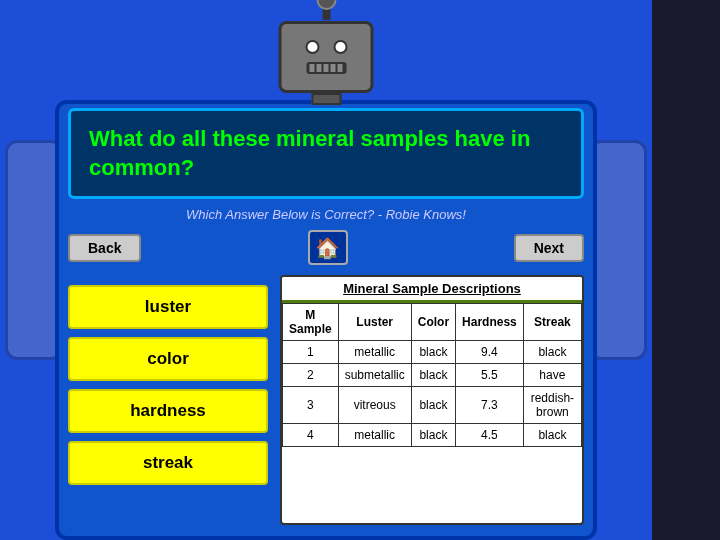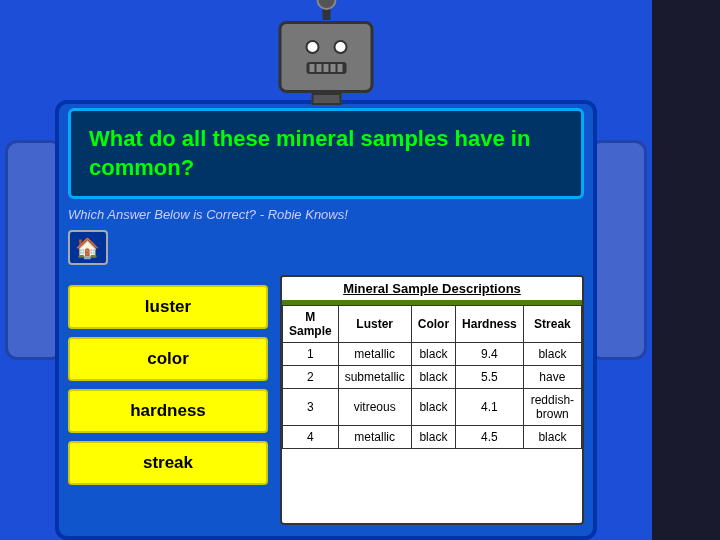--- a/index.html
+++ b/index.html
@@ -54,21 +54,21 @@
       font-size: 22px;
       font-weight: bold;
       line-height: 1.3;
     }
 
     
     .subtitle {
       color: #ccccff;
       font-style: italic;
       font-size: 13px;
-      text-align: left;
+      text-align: center;
       margin-bottom: 8px;
     }
 
     
     .nav-row {
       display: flex;
       align-items: center;
       justify-content: space-between;
       margin-bottom: 10px;
     }
@@ -134,21 +134,21 @@
       border-radius: 4px;
       overflow: hidden;
     }
 
     .table-title {
       background: #fff;
       text-align: center;
       font-weight: bold;
       font-size: 13px;
       padding: 4px 20px;
-      border-bottom: 5px solid #4d7c0f;
+      border-bottom: 3px solid #4d7c0f;
       color: #000;
       text-decoration: underline;
     }
 
     table {
       width: 100%;
       border-collapse: collapse;
       font-size: 12px;
     }
     th {
@@ -267,23 +267,25 @@
 
   <div class="content-wrapper">
 
     <div class="question-box">
       <div class="question-text">What do all these mineral samples have in common?</div>
     </div>
 
     <div class="subtitle">Which Answer Below is Correct? - Robie Knows!</div>
 
     <div class="nav-row">
+      <button class="nav-btn">Back</button>
       <div class="home-icon-box">
         <span>🏠</span>
       </div>
+      <button class="nav-btn">Next</button>
     </div>
 
     <div class="content-row">
 
       <div class="answers-col">
         <button class="answer-btn">luster</button>
         <button class="answer-btn">color</button>
         <button class="answer-btn">hardness</button>
         <button class="answer-btn">streak</button>
       </div>
@@ -312,21 +314,21 @@
       <td>2</td>
       <td>submetallic</td>
       <td>black</td>
       <td>5.5</td>
       <td>have</td>
     </tr>
               <tr>
       <td>3</td>
       <td>vitreous</td>
       <td>black</td>
-      <td>4.1</td>
+      <td>7.3</td>
       <td>reddish-brown</td>
     </tr>
               <tr>
       <td>4</td>
       <td>metallic</td>
       <td>black</td>
       <td>4.5</td>
       <td>black</td>
     </tr>
             </tbody>

